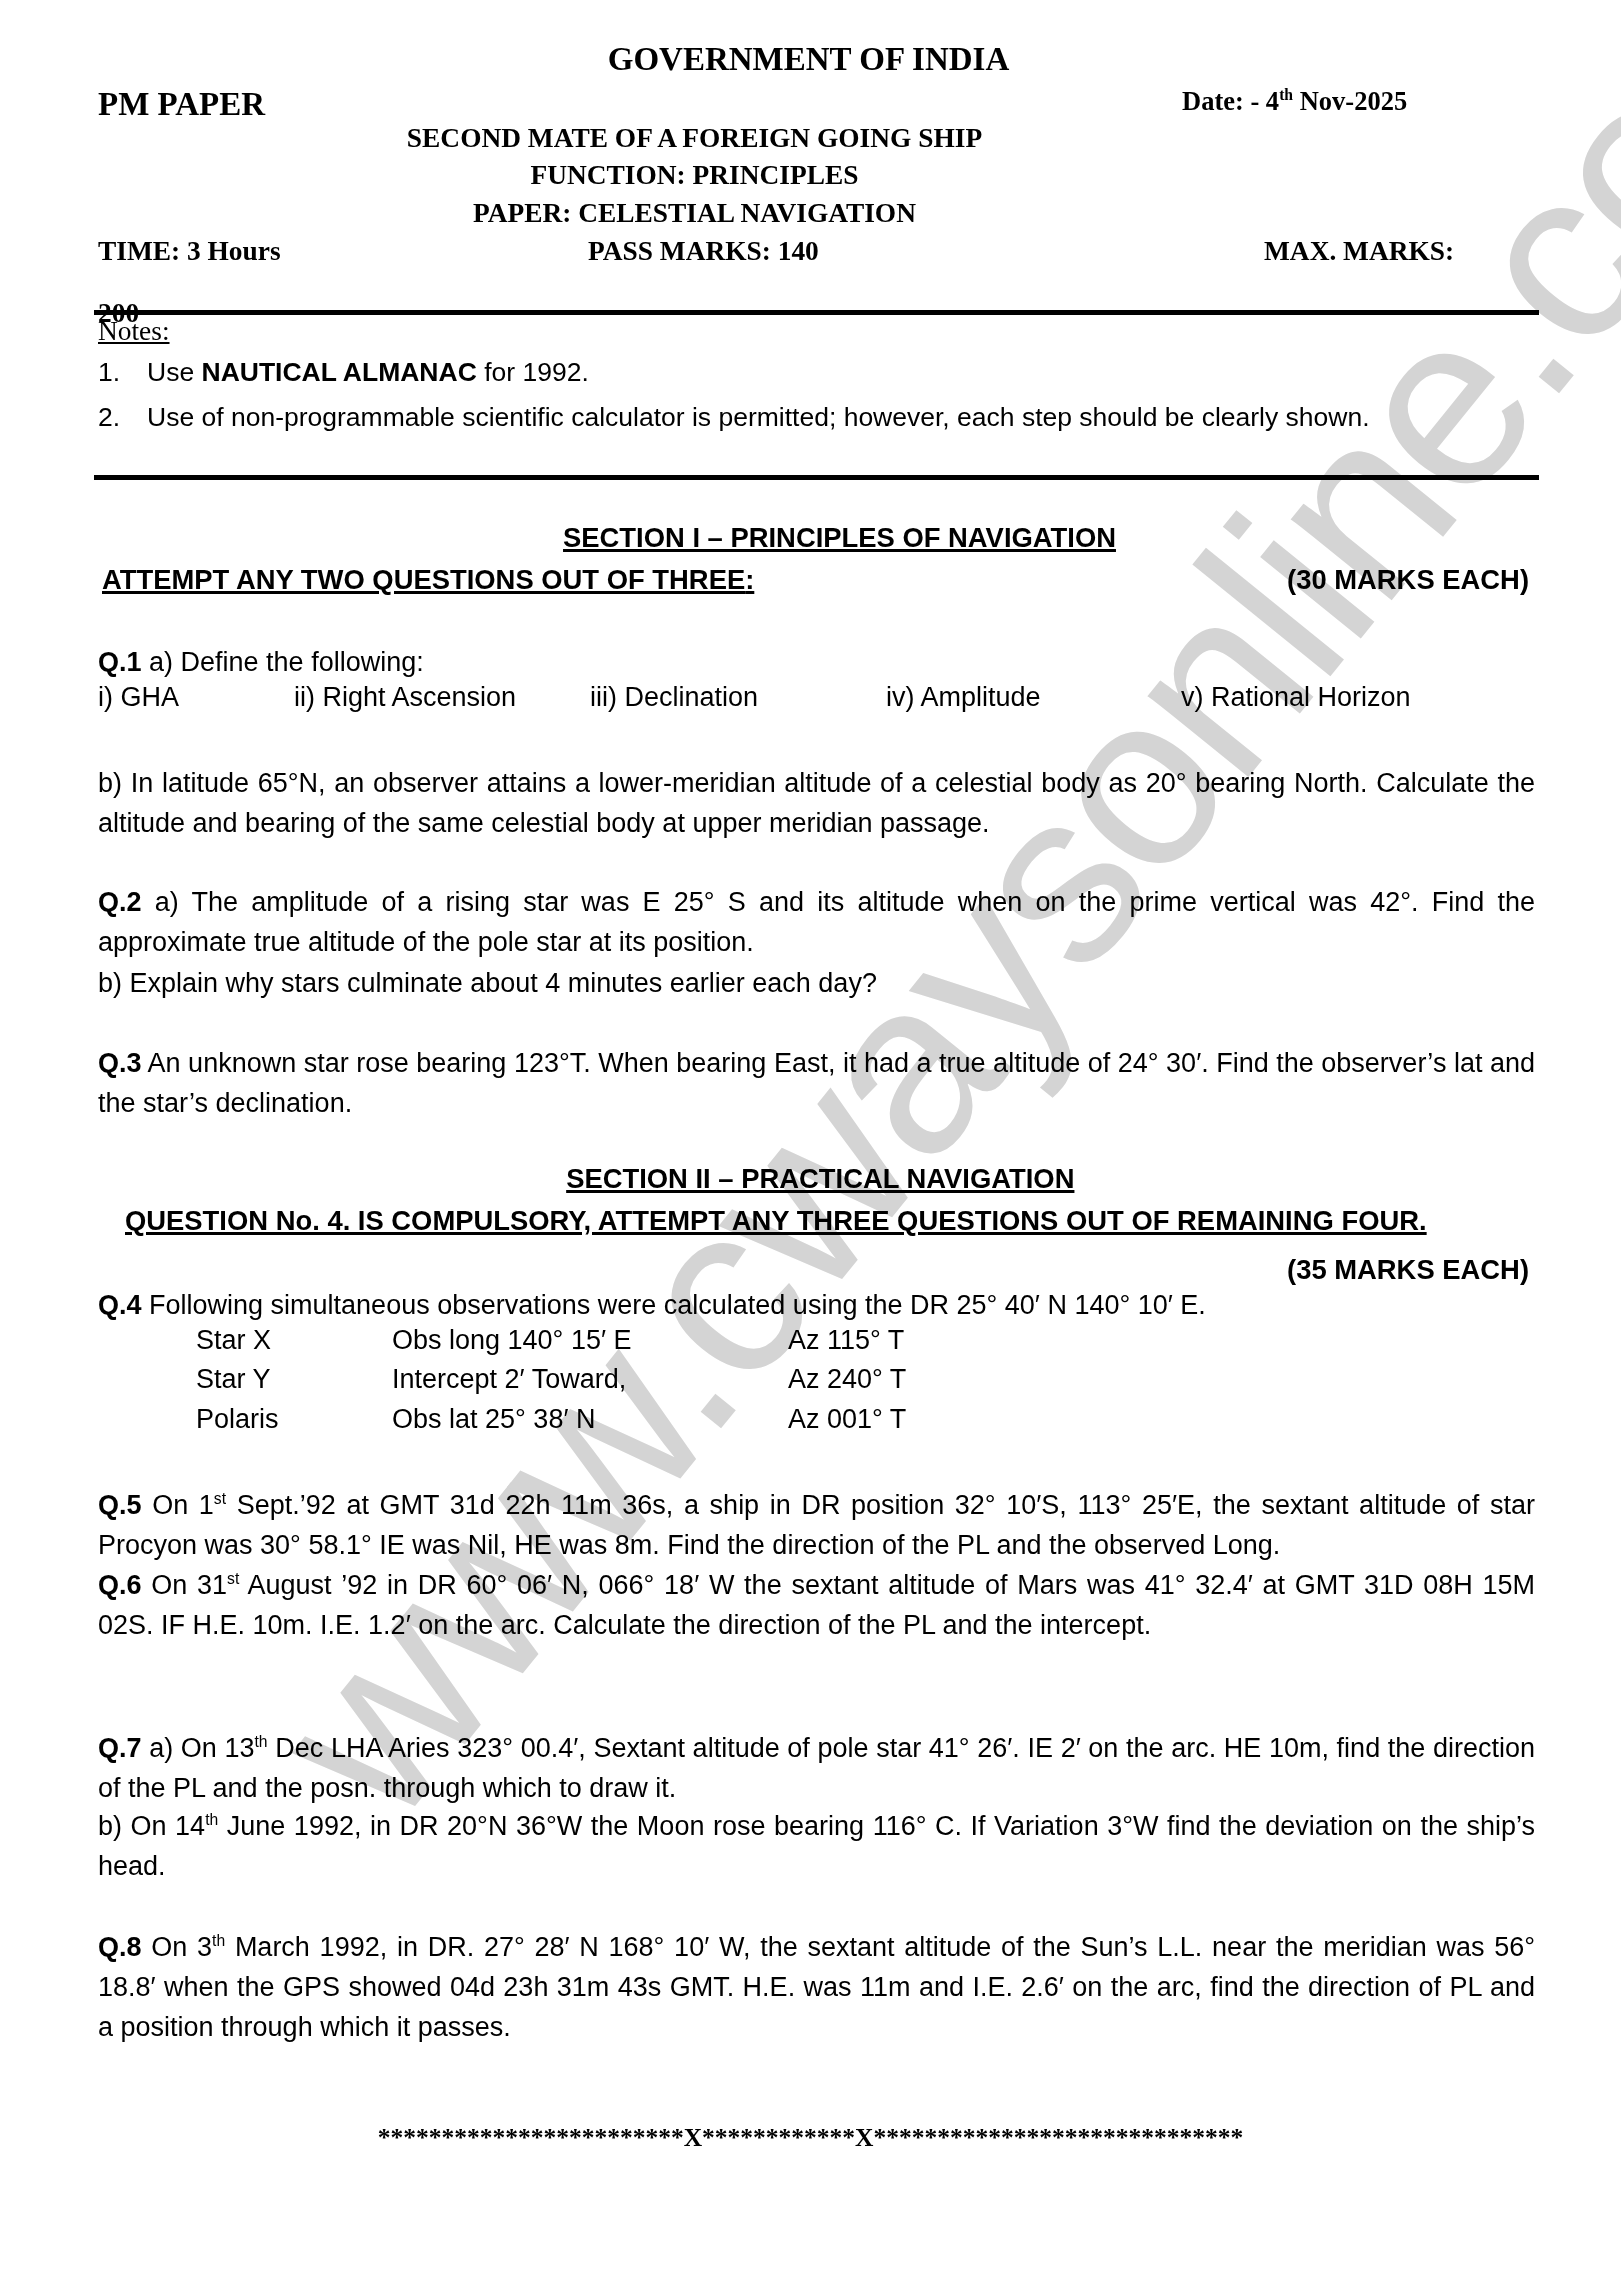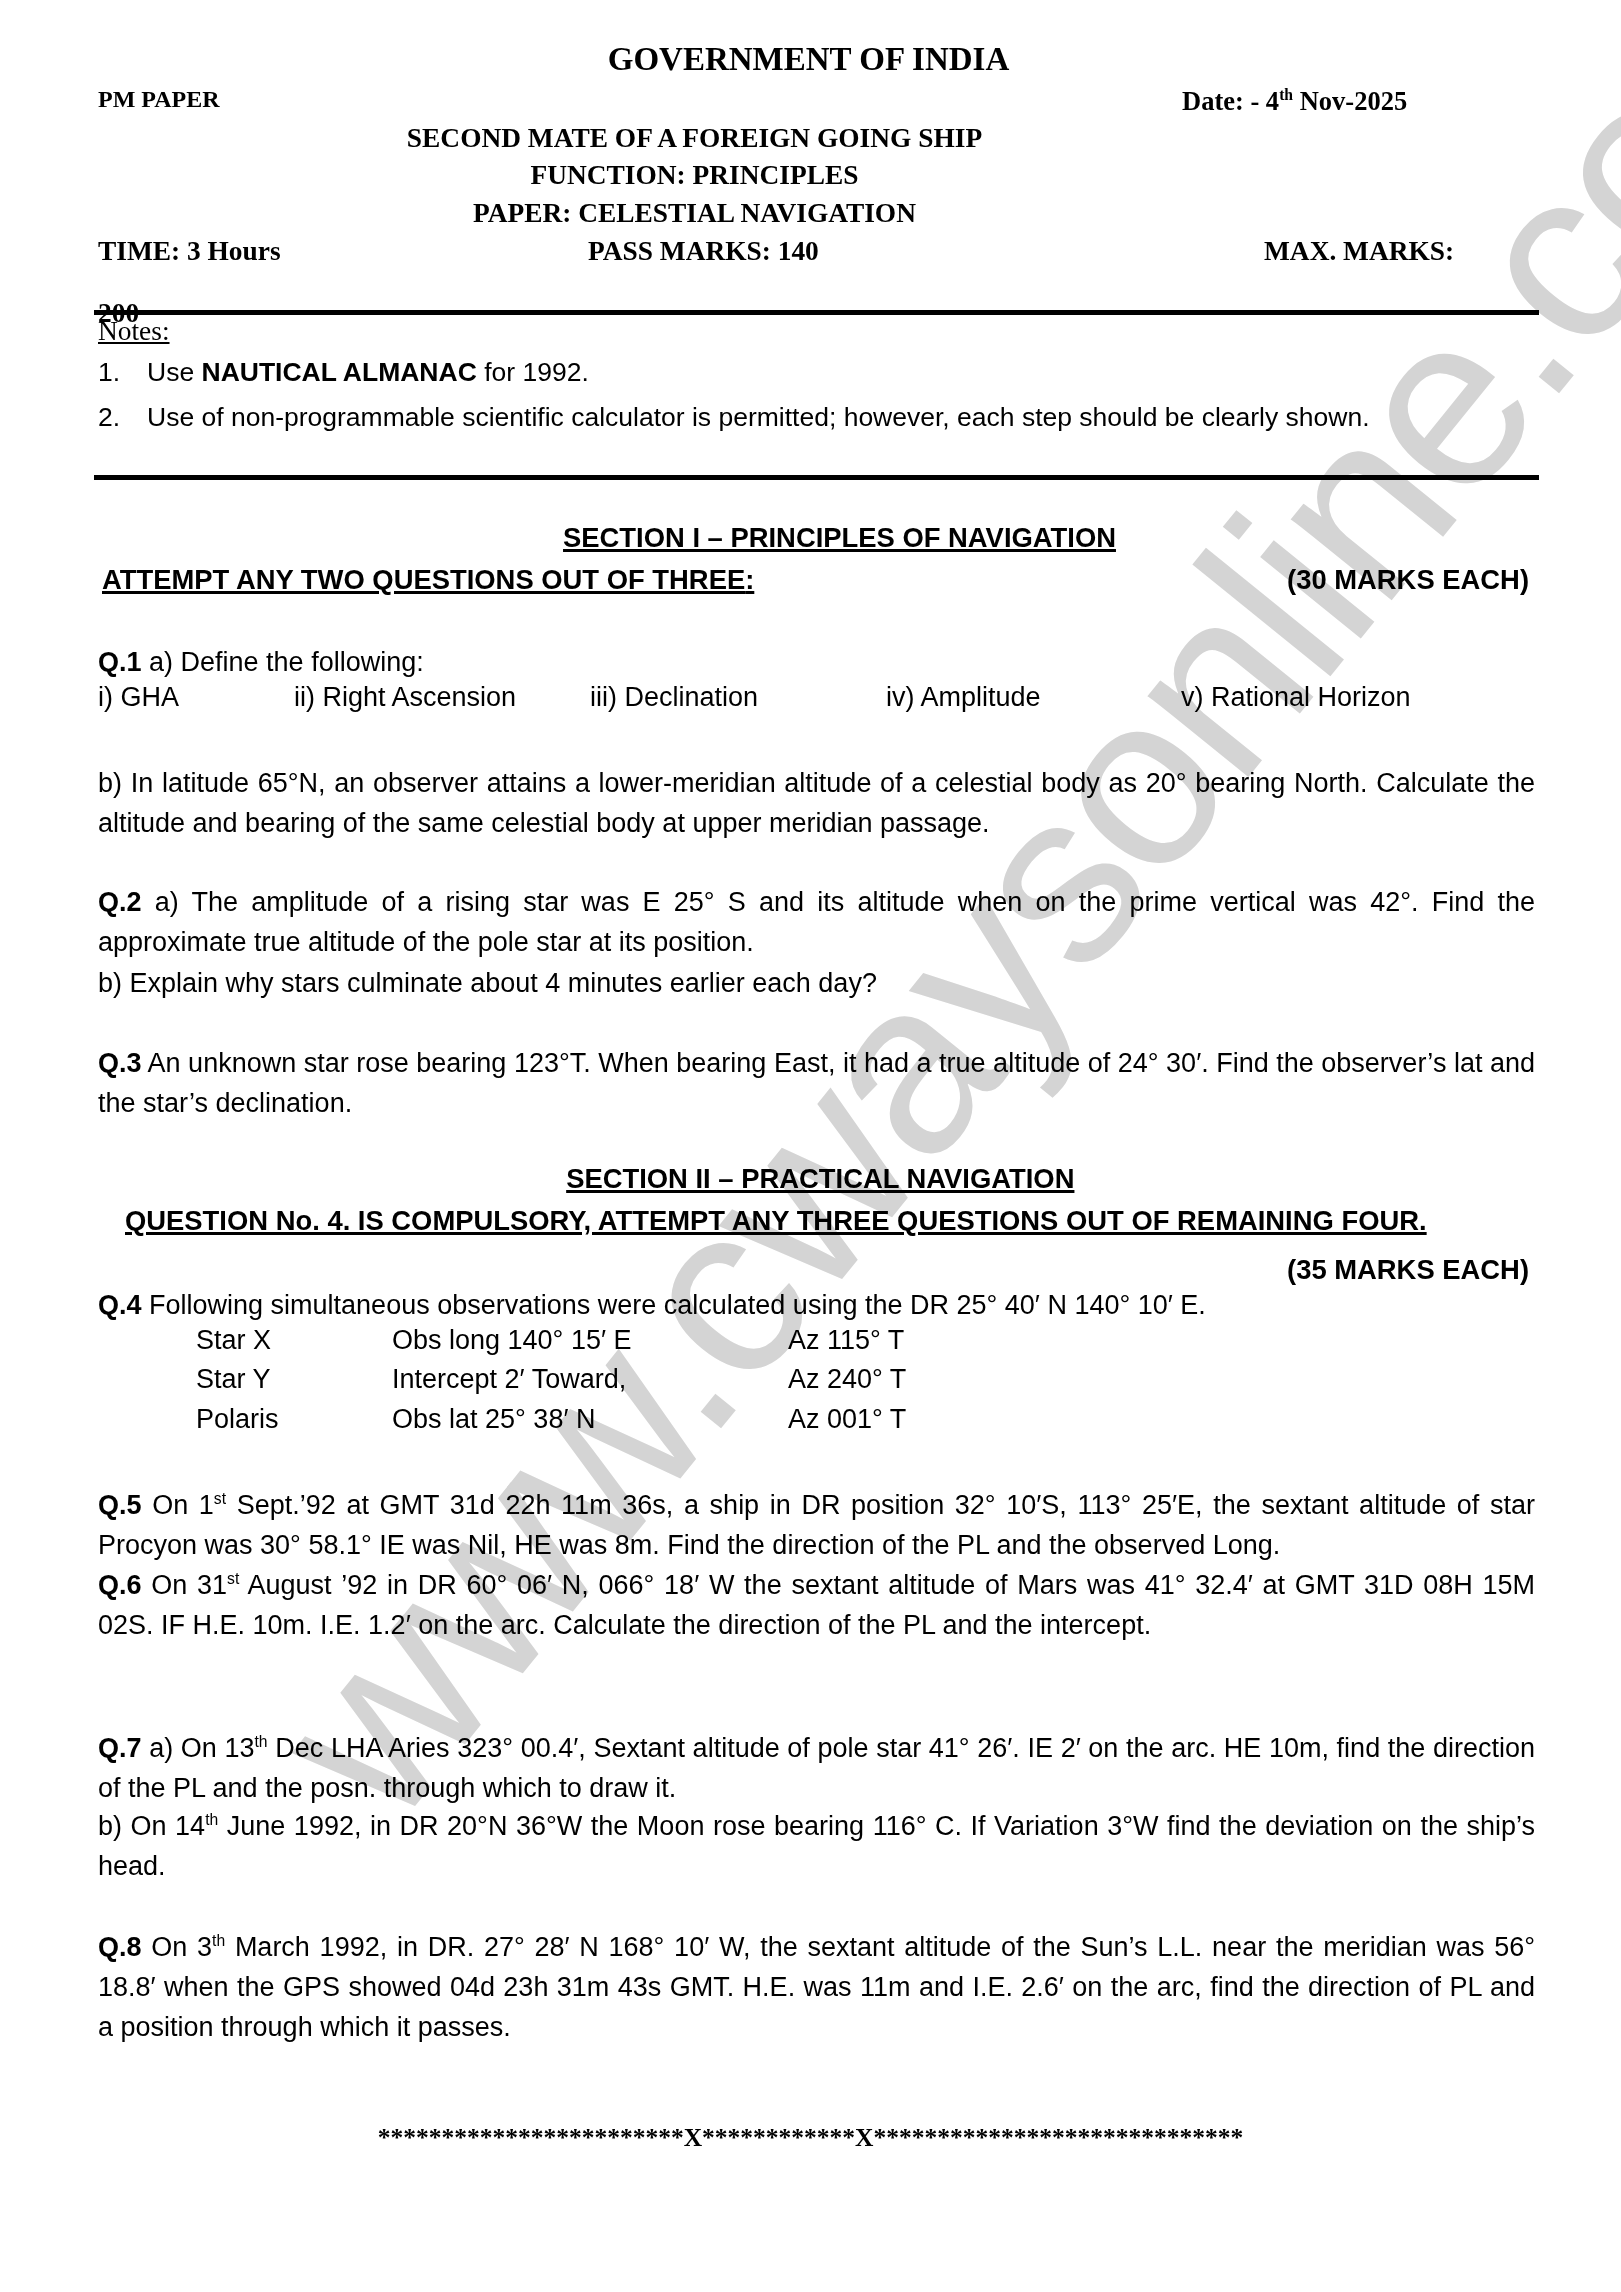--- a/index.html
+++ b/index.html
@@ -4,21 +4,21 @@
 <style>
   html, body { margin: 0; padding: 0; background: #ffffff; }
   body { width: 1621px; height: 2293px; position: relative; overflow: hidden; color: #000; }
   .page { position: absolute; left: 0; top: 0; width: 1621px; height: 2293px; }
   .serif { font-family: "Liberation Serif", "DejaVu Serif", serif; font-weight: bold; }
   .sans { font-family: "Liberation Sans", "DejaVu Sans", sans-serif; }
   .abs { position: absolute; white-space: nowrap; }
 
   
   .gov { left: 0; width: 1617px; text-align: center; top: 41px; font-size: 33px; }
-  .pm { left: 98px; top: 86px; font-size: 24px; }
+  .pm { left: 98px; top: 86px; font-size: 33px; }
   .date { left: 1182px; top: 86px; font-size: 26.5px; }
   .date sup { font-size: 15.7px; vertical-align: 9.8px; line-height: 0; }
   .hc { left: 0; width: 1389px; text-align: center; font-size: 27.4px; }
   .h1 { top: 123px; }
   .h2 { top: 160px; }
   .h3 { top: 198px; }
   .time { left: 98px; top: 236px; font-size: 27.4px; }
   .pass { left: 588px; top: 236px; font-size: 27.4px; }
   .max { left: 1264px; top: 236px; font-size: 27.4px; }
   .mm200 { left: 98px; top: 274px; font-size: 27.4px; margin-top: 24px; }

